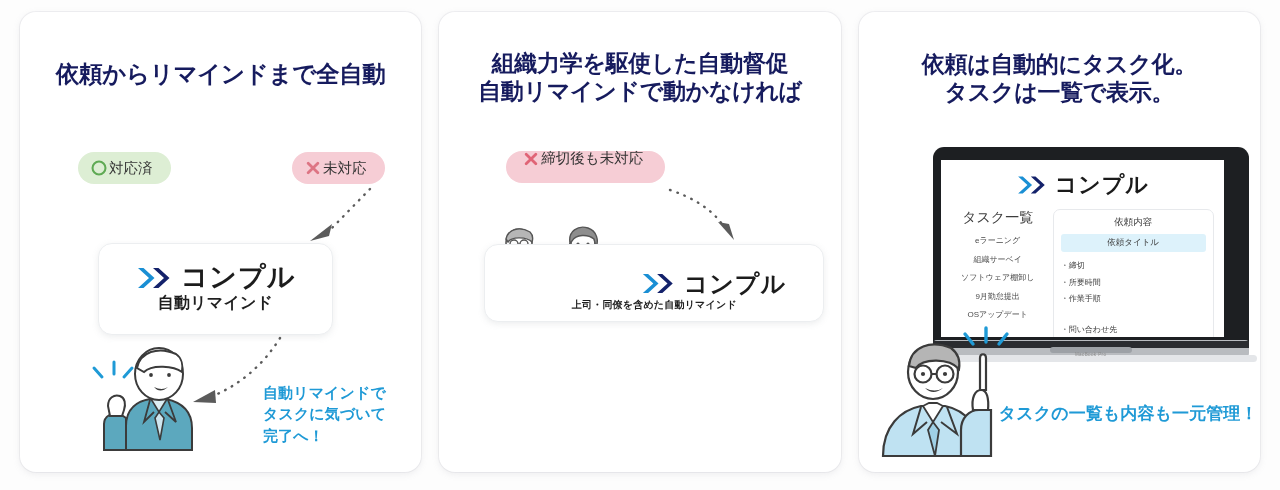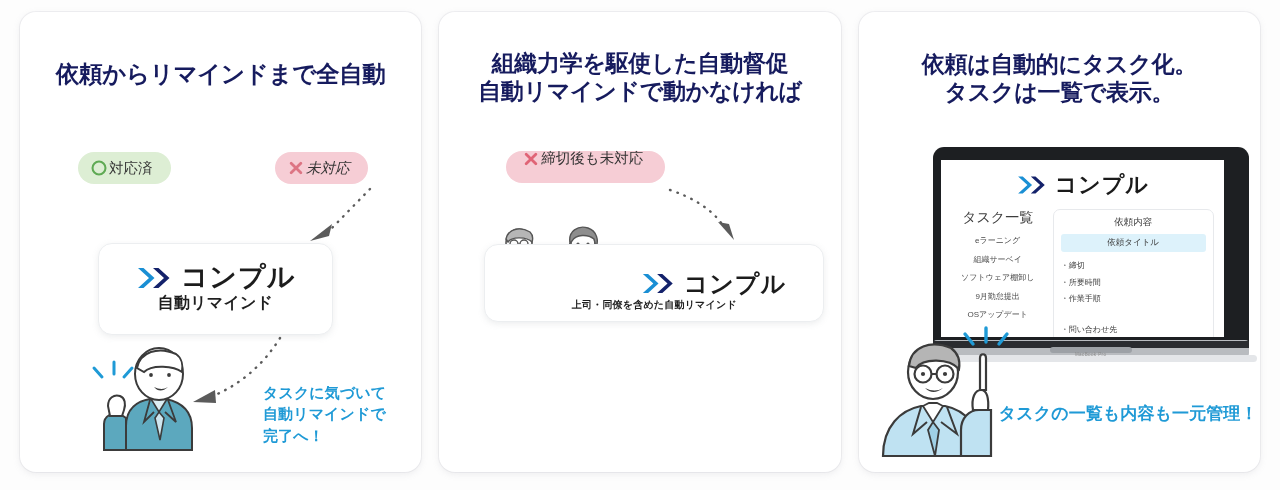--- a/index.html
+++ b/index.html
@@ -50,21 +50,21 @@
     gap: 1px;
     font-size: 14.5px;
     color: #343434;
     white-space: nowrap;
   }
   .chip.green { background: #ddeed4; }
   .chip.pink  { background: #f6cdd5; }
   .chip .glyph { width: 18px; height: 18px; flex: 0 0 18px; display:block; }
 
   .p1 .chip-done   { left: 58px;  top: 140px; }
-  .p1 .chip-undone { left: 255px; top: 140px; font-style: italic; }
+  .p1 .chip-undone { left: 272px; top: 140px; }
   .p2 .chip-late   { left: 67px;  top: 139px; padding: 0 22px 17px 16px; }
 
   
   .logobox {
     position: absolute;
     background: #ffffff;
     border: 1px solid #eceef0;
     border-radius: 14px;
     box-shadow: 0 2px 6px rgba(150,152,160,0.17);
     display: flex; flex-direction: column;
@@ -219,22 +219,22 @@
       <path d="M55 24 C58 8 76 2 94 10 C100 14 101 22 100 28 C92 22 70 20 62 28 Z" fill="#ffffff" stroke="#3b3b3b" stroke-width="2"></path>
       <circle cx="69" cy="31" r="1.9" fill="#3b3b3b"></circle>
         <circle cx="87" cy="31" r="1.9" fill="#3b3b3b"></circle>
       <path d="M72 43 Q78 50 86 43 Q80 47 72 43 Z" fill="#3b3b3b"></path>
 
       <path d="M22 98 L22 80 C22 72 30 68 38 70 L44 74 L44 106 L22 106 Z" fill="#5ca8be" stroke="#3b3b3b" stroke-width="2"></path>
       <path d="M26 62 C26 54 32 50 38 52 C43 54 44 60 42 66 L40 72 L28 72 Z" fill="#ffffff" stroke="#3b3b3b" stroke-width="2"></path>
     </svg>
 
     <div class="caption">
+      <div>自動リマインドで</div>
       <div>タスクに気づいて</div>
-      <div>自動リマインドで</div>
       <div>完了へ！</div>
     </div>
   </div>
 
   <div class="panel p2">
 
     <div class="title">
       <div>組織力学を駆使した自動督促</div>
       <div>自動リマインドで動かなければ</div>
     </div>

